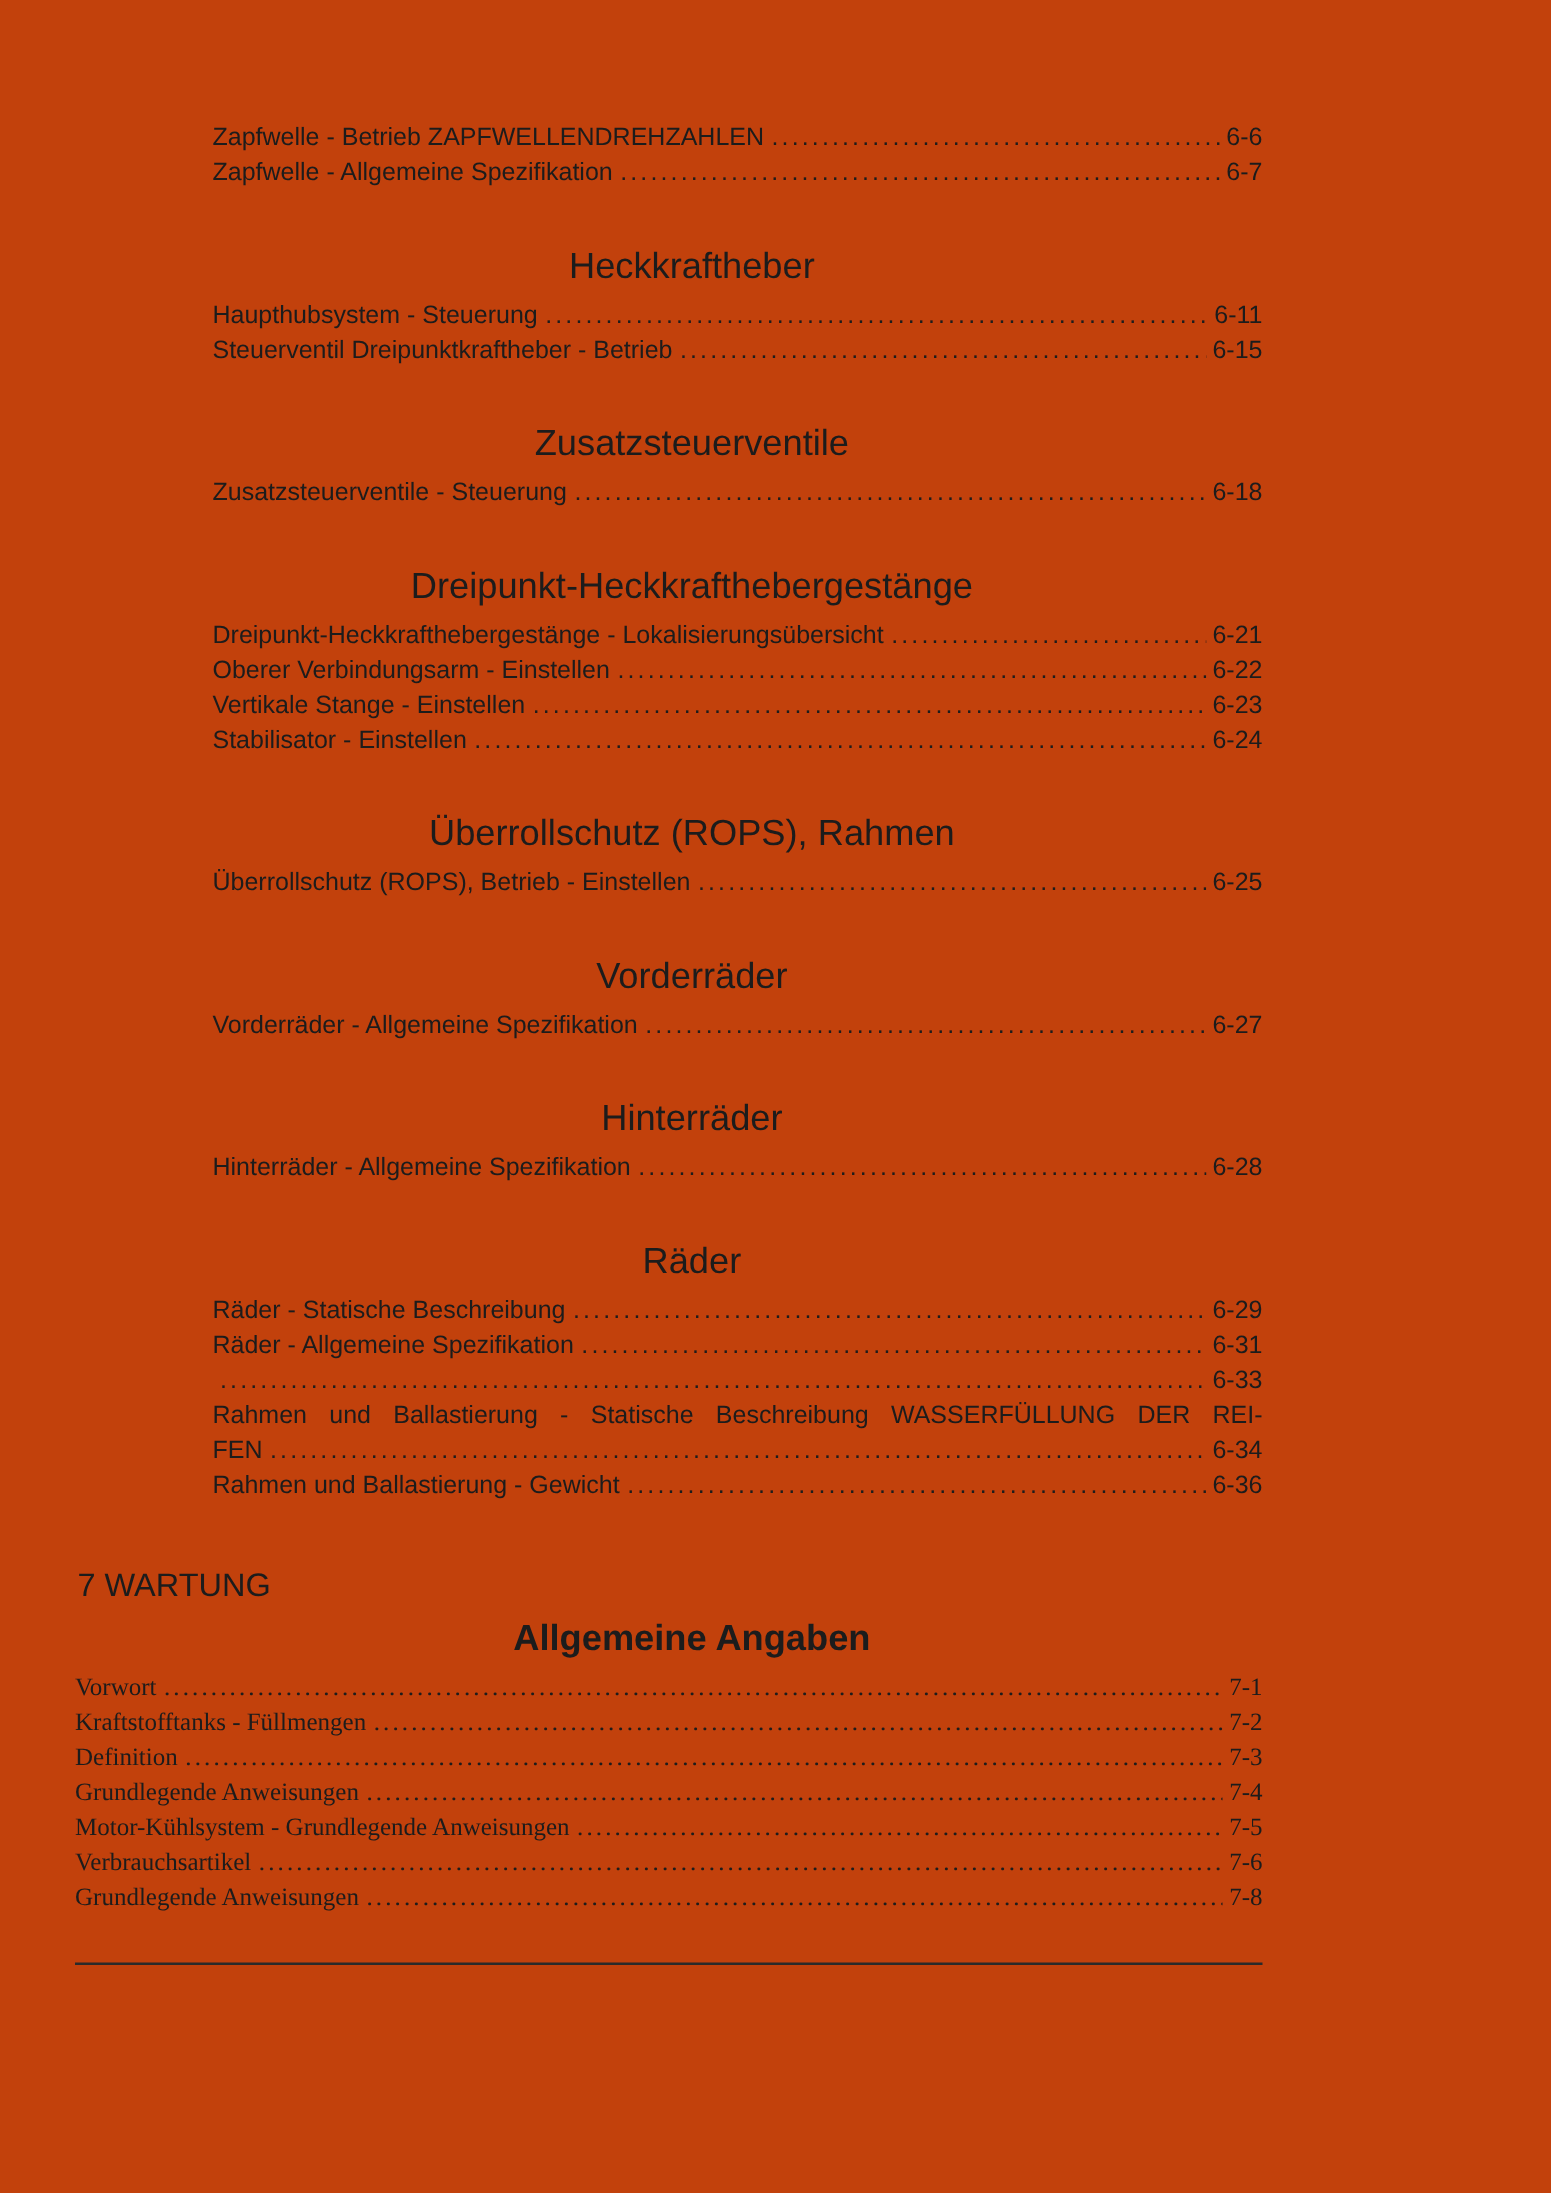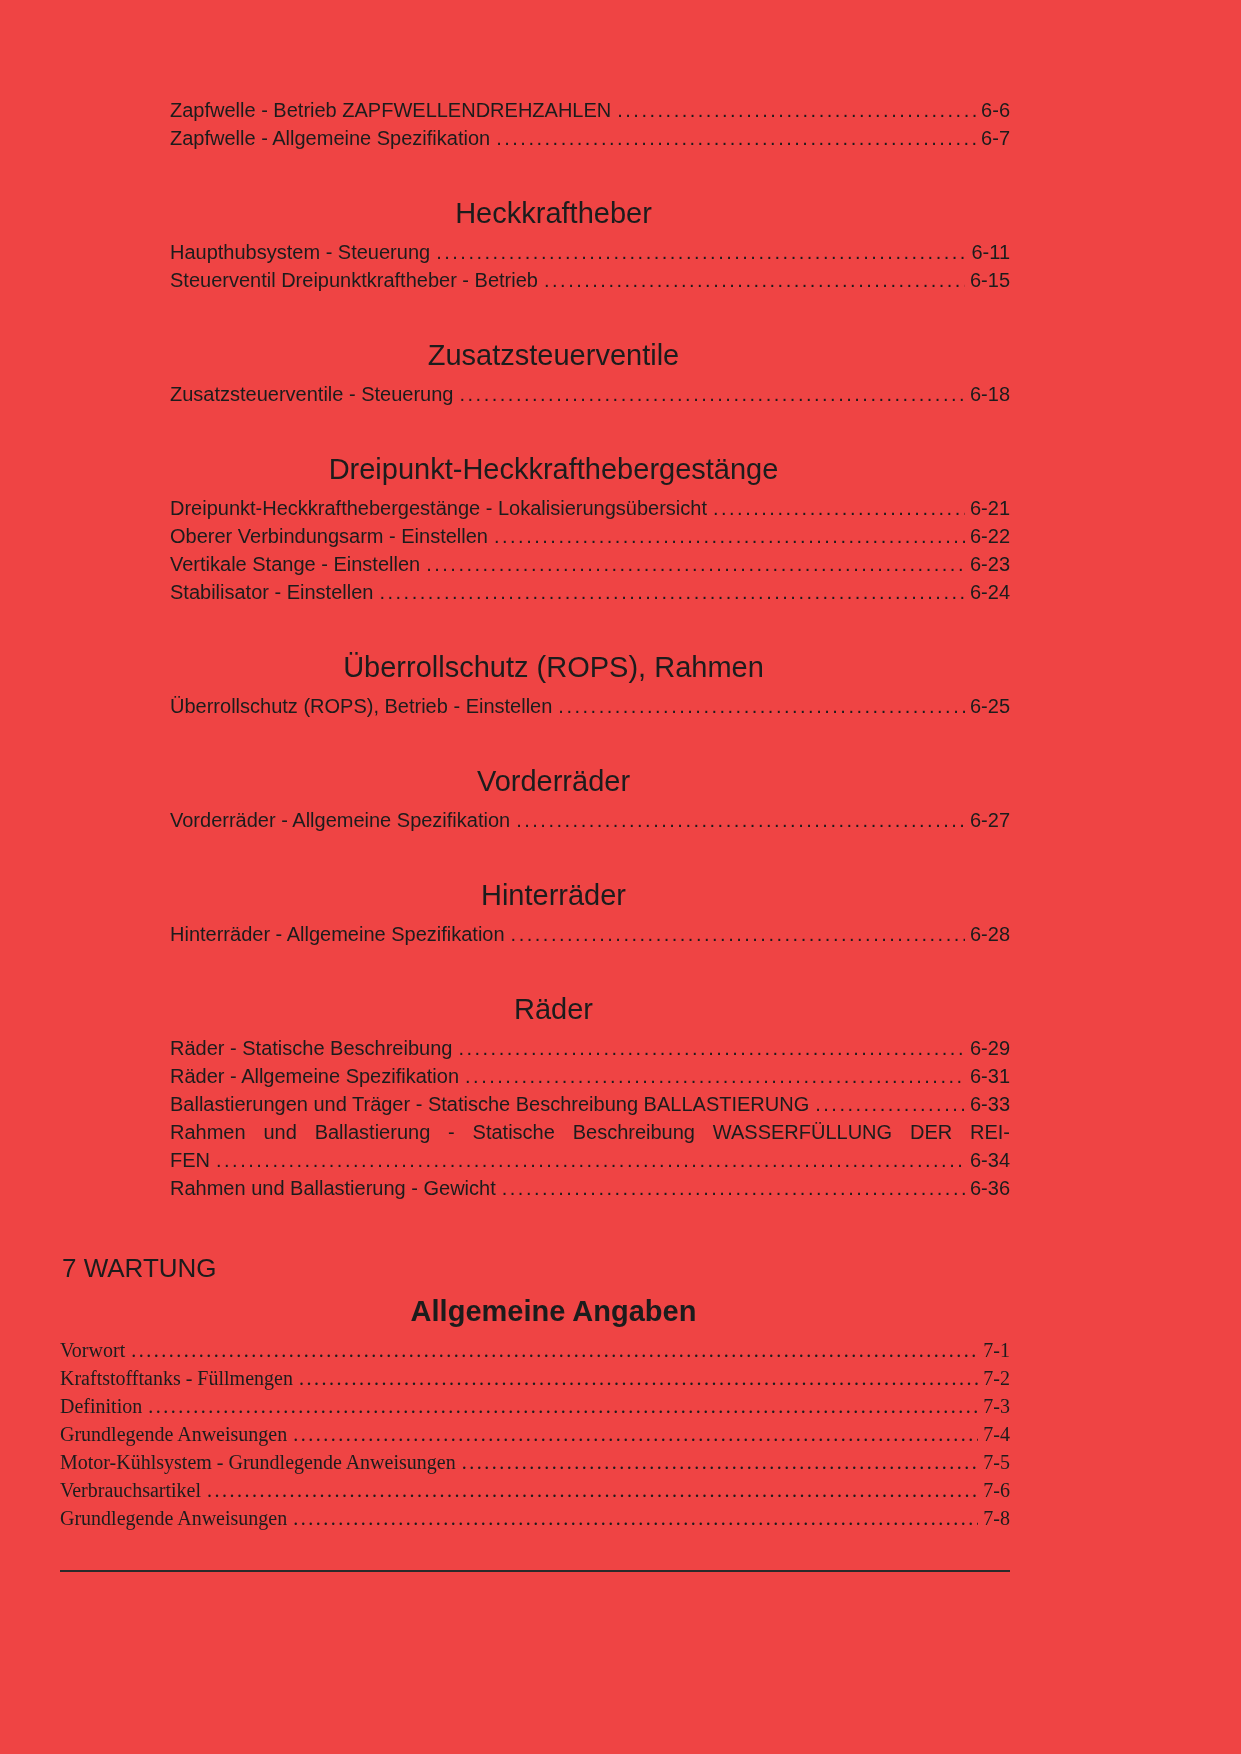--- a/index.html
+++ b/index.html
@@ -10,21 +10,21 @@
   body {
     width: 1241px;
     font-family: "Liberation Sans", "DejaVu Sans", sans-serif;
     color: #1c1c1c;
   }
   .page {
     box-sizing: border-box;
     width: 1241px;
     min-height: 1754px;
     padding-top: 96px;
-    background: #ef4444;
+    background: #c2410c;
   }
   .content {
     margin-right: 231px; 
   }
   .section-heading {
     margin: 44px 0 8px 97px;
     font-size: 29px;
     line-height: 34px;
     font-weight: 400;
     text-align: center;
@@ -170,21 +170,20 @@
           <span class="toc-page">6-29</span>
         </div>
         <div class="toc-row">
           <span class="toc-title">Räder - Allgemeine Spezifikation</span>
           <span class="leader">................................................................................................................................................................................................................................................................................................................................................................................................................</span>
           <span class="toc-page">6-31</span>
         </div>
       </div>
       <div class="entries indent-deep">
         <div class="toc-row">
-          <span class="toc-title">Ballastierungen und Träger - Statische Beschreibung BALLASTIERUNG</span>
           <span class="leader">................................................................................................................................................................................................................................................................................................................................................................................................................</span>
           <span class="toc-page">6-33</span>
         </div>
         <div class="toc-prewrap">Rahmen und Ballastierung - Statische Beschreibung WASSERFÜLLUNG DER REI-</div>
         <div class="toc-row">
           <span class="toc-title">FEN</span>
           <span class="leader">................................................................................................................................................................................................................................................................................................................................................................................................................</span>
           <span class="toc-page">6-34</span>
         </div>
         <div class="toc-row">

